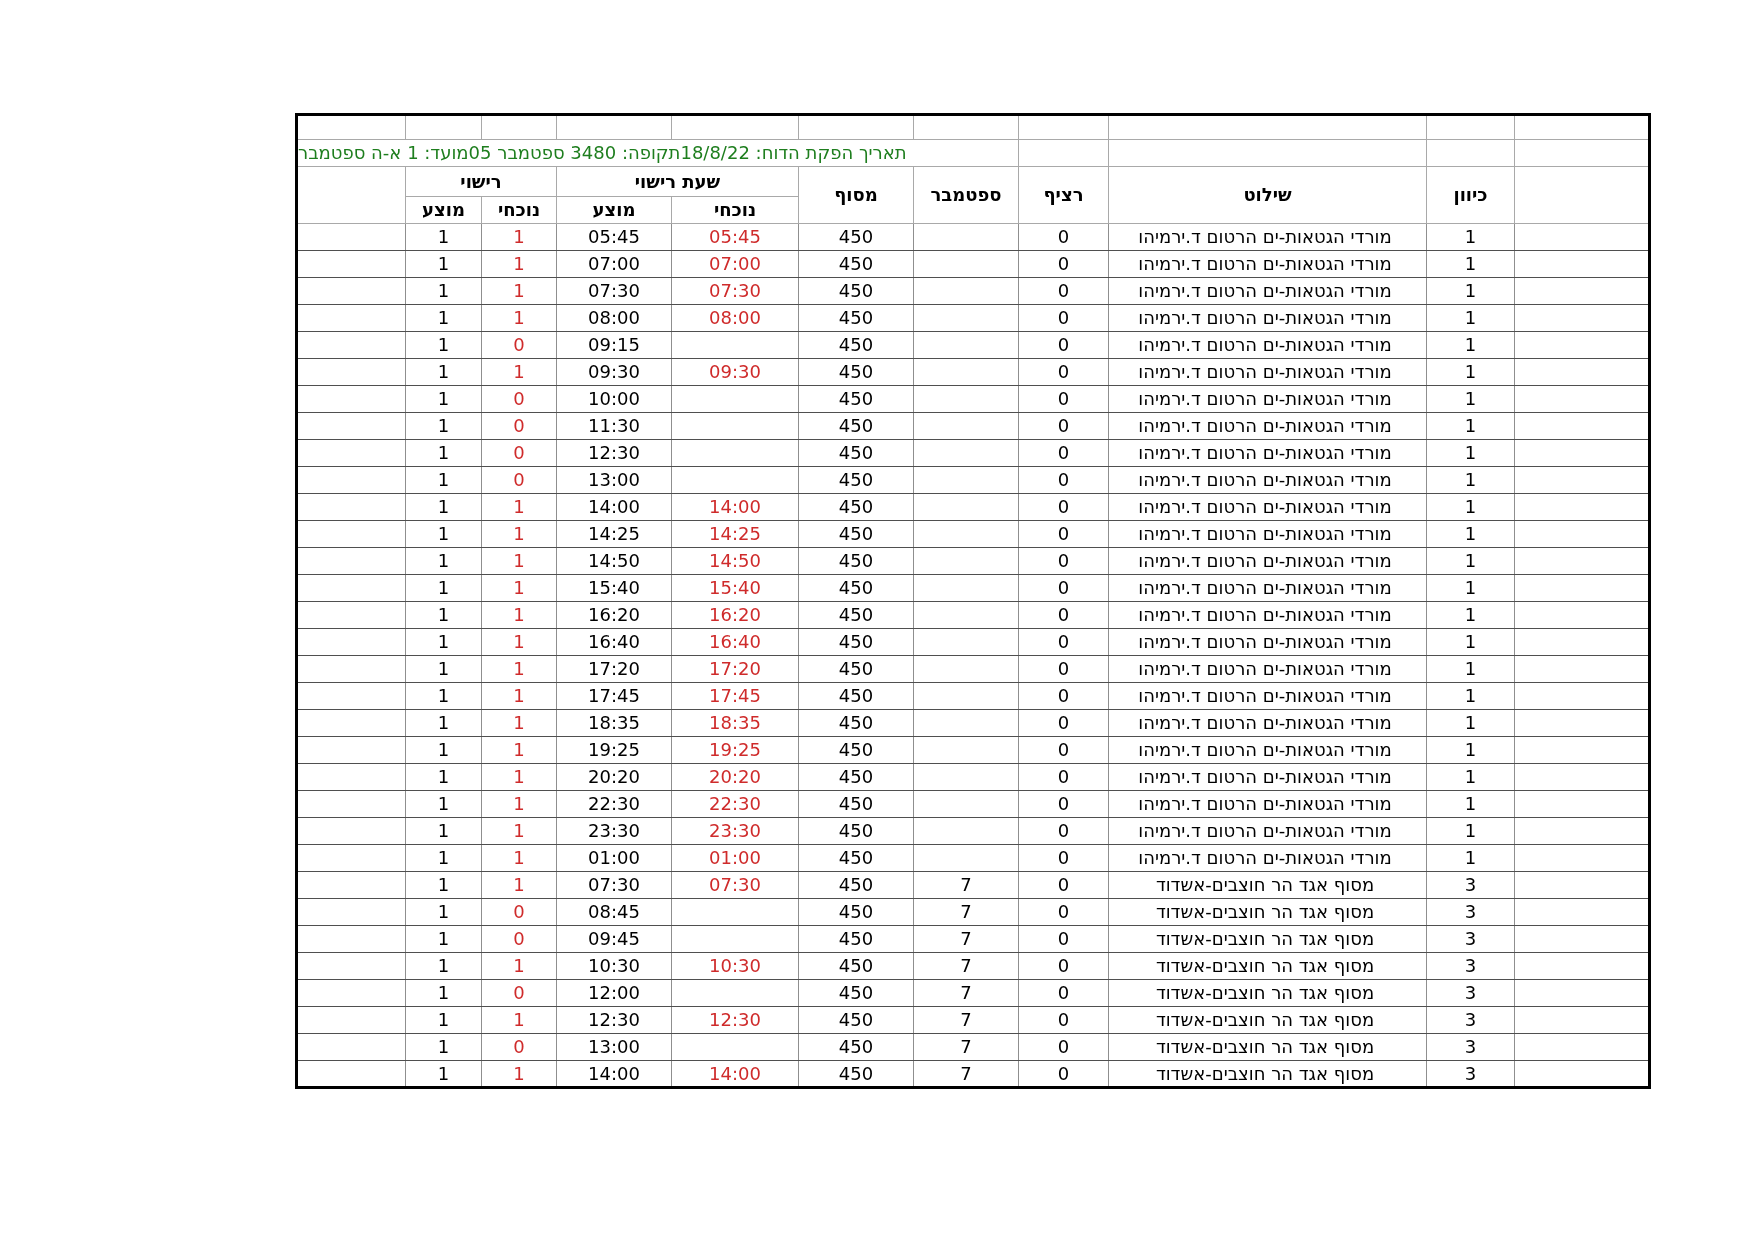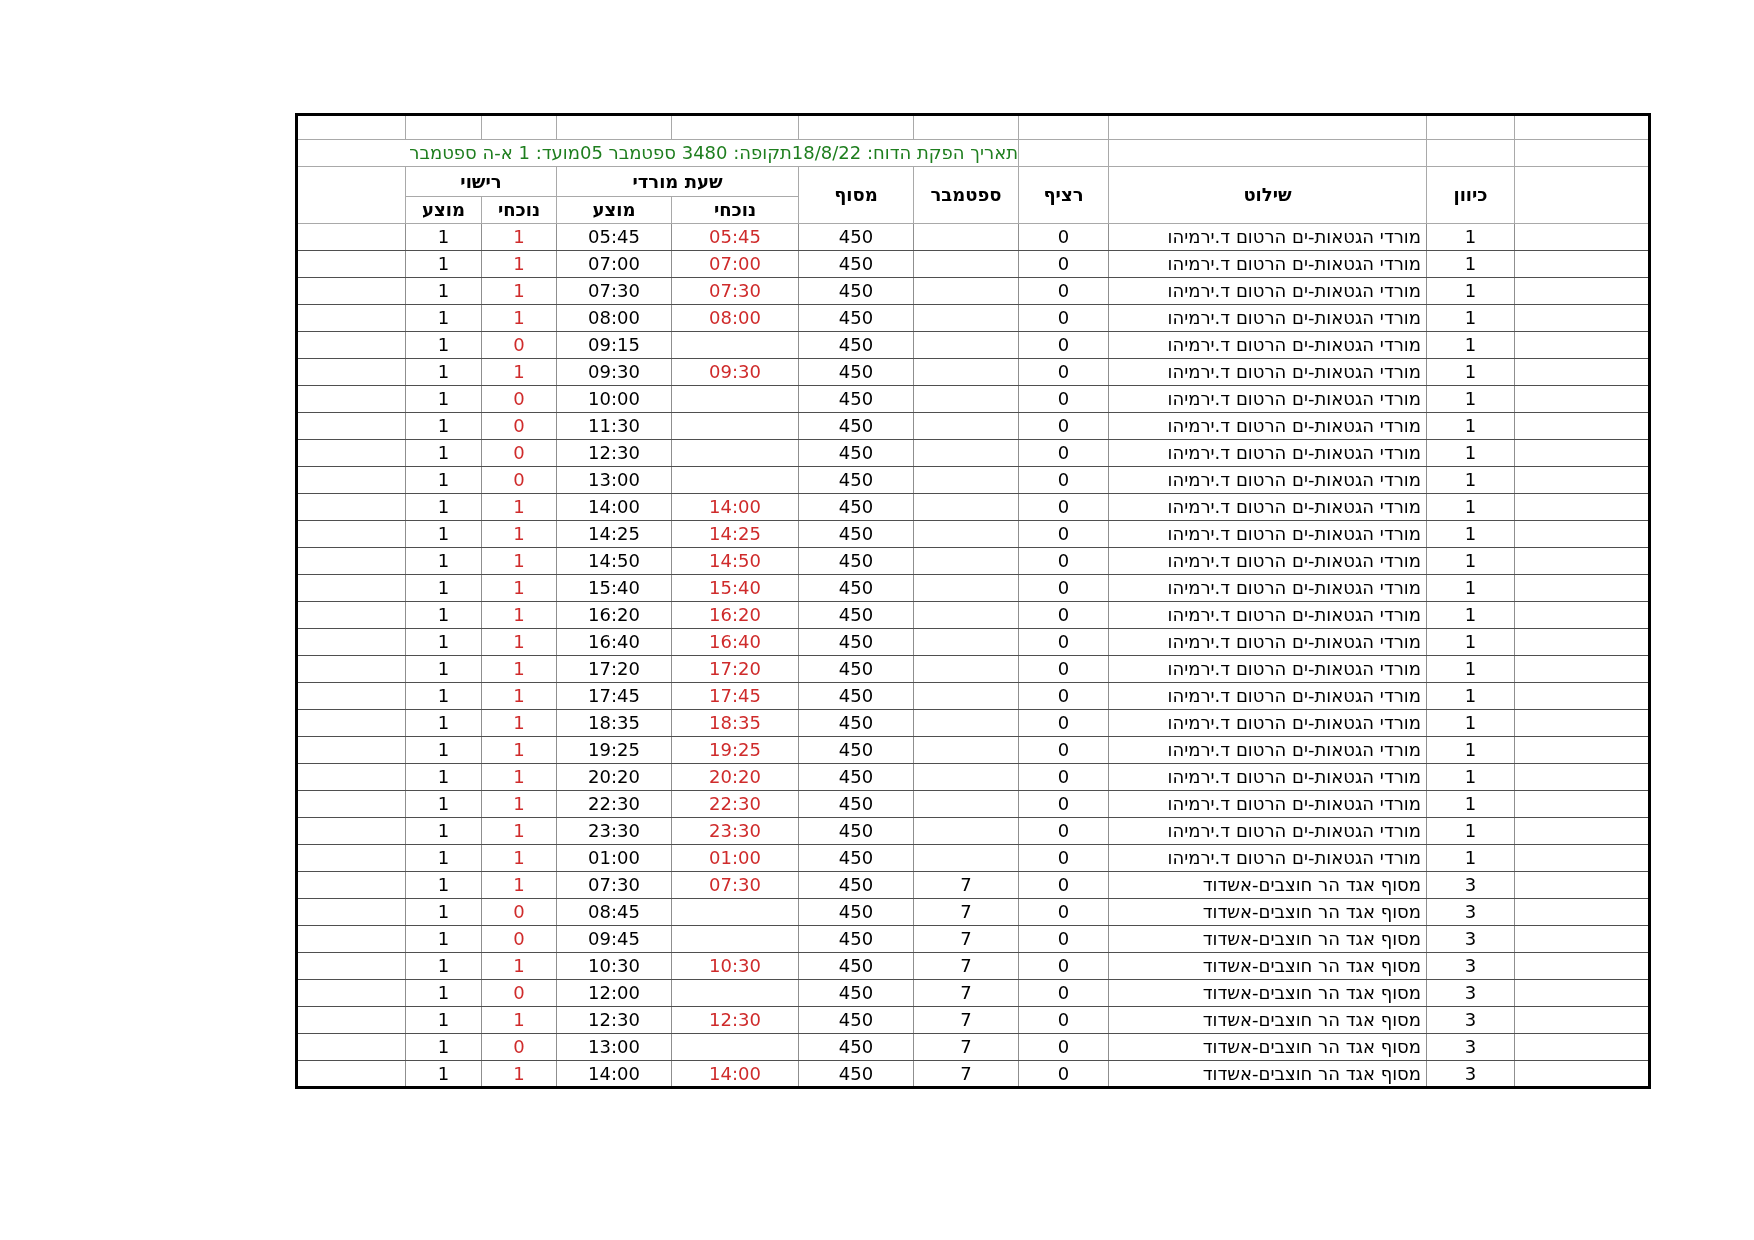--- a/index.html
+++ b/index.html
@@ -15,27 +15,27 @@
   col.c-alt{width:105px} col.c-plat{width:90px} col.c-desc{width:318px}
   col.c-dir{width:88px} col.c-blank-r{width:135px}
   
   tr.r-empty{height:25px} tr.r-green{height:27px}
   tr.r-h1{height:30px} tr.r-h2{height:27px}
   tbody tr{height:27px}
   
   thead td,thead th{border:1px solid #a9a9a9;}
   thead th{font-weight:bold;color:#000;text-align:center;direction:rtl;}
   
-  .green-cell{direction:rtl;text-align:right;padding-right:5px;
+  .green-cell{direction:rtl;text-align:left;padding-right:5px;
               color:var(--green,#1e7e1e);font-size:18px;}
   
   tbody td{border-left:1px solid #8f8f8f;border-right:1px solid #8f8f8f;
            border-top:1px solid #4f4f4f;border-bottom:1px solid #4f4f4f;
            text-align:center;color:#000;}
-  tbody td.desc{direction:rtl;text-align:right;padding-right:5px;}
+  tbody td.desc{direction:rtl;padding-right:5px;}
   tbody td.red{color:var(--red,#cf2b2b);}
 </style>
 </head>
 <body>
 
 <table class="sheet">
   <colgroup>
     <col class="c-blank-l">
       <col class="c-lic-p">
       <col class="c-lic-c">
@@ -65,21 +65,21 @@
     <tr class="r-green">
       <td class="green-cell" colspan="7">תאריך הפקת הדוח: 18/8/22תקופה: 3480 ספטמבר 05מועד: 1 א-ה ספטמבר</td>
       <td></td>
       <td></td>
       <td></td>
       <td></td>
     </tr>
     <tr class="r-h1">
       <td rowspan="2"></td>
       <th colspan="2">רישוי</th>
-      <th colspan="2">שעת מורדי</th>
+      <th colspan="2">שעת רישוי</th>
       <th rowspan="2">מסוף</th>
       <th rowspan="2">ספטמבר</th>
       <th rowspan="2">רציף</th>
       <th rowspan="2">שילוט</th>
       <th rowspan="2">כיוון</th>
       <td rowspan="2"></td>
     </tr>
     <tr class="r-h2">
       <th>מוצע</th>
       <th>נוכחי</th>

